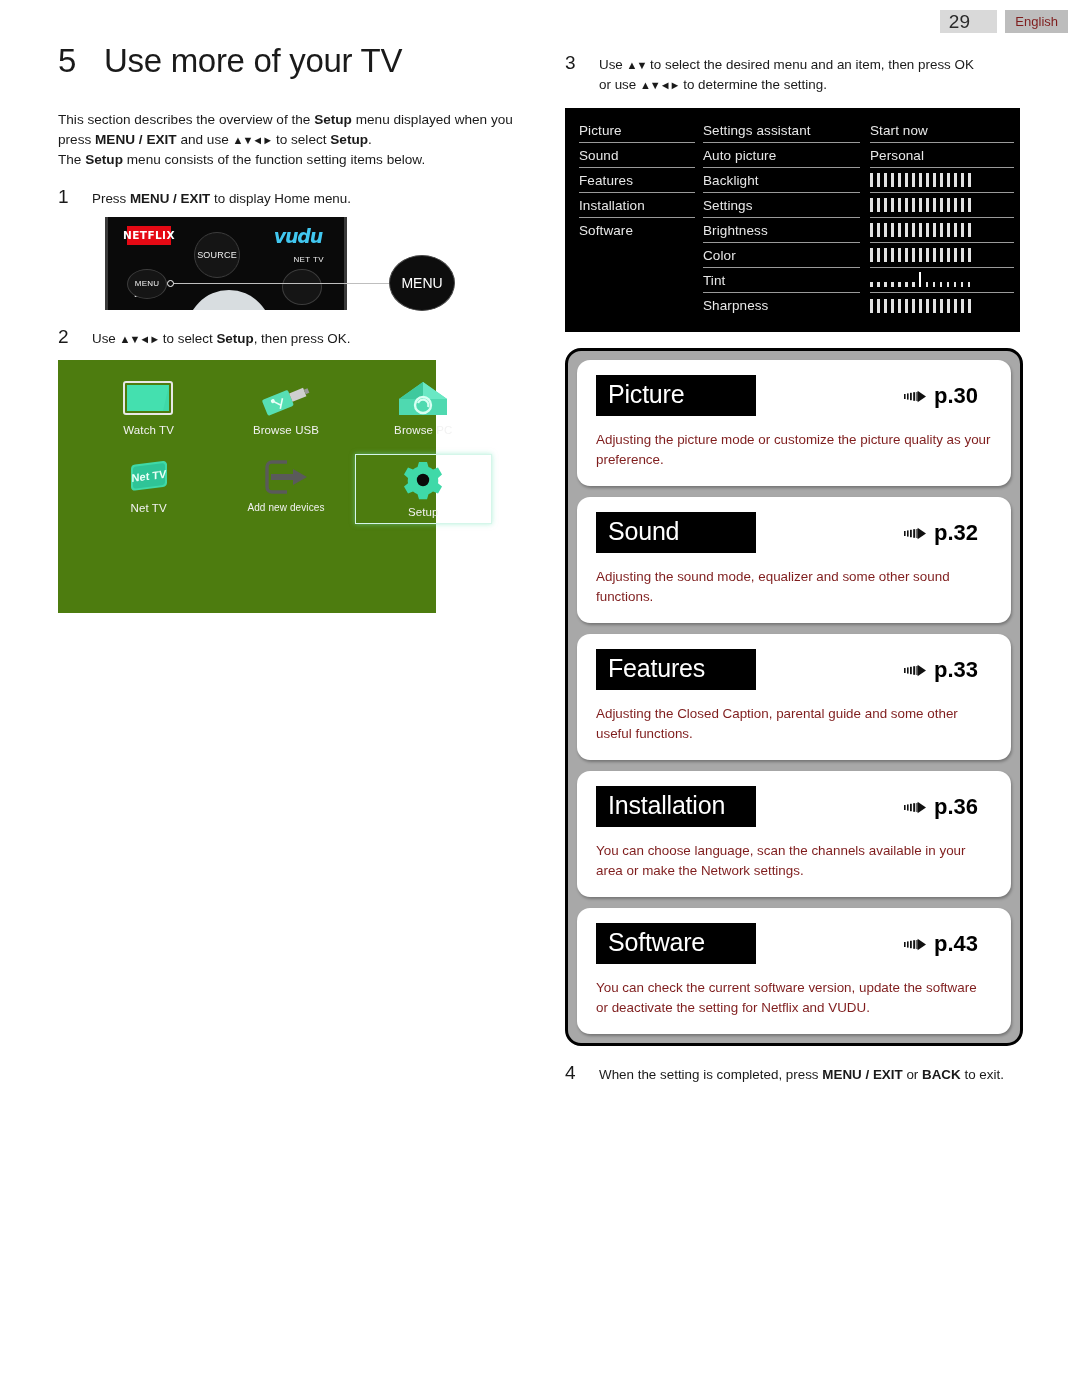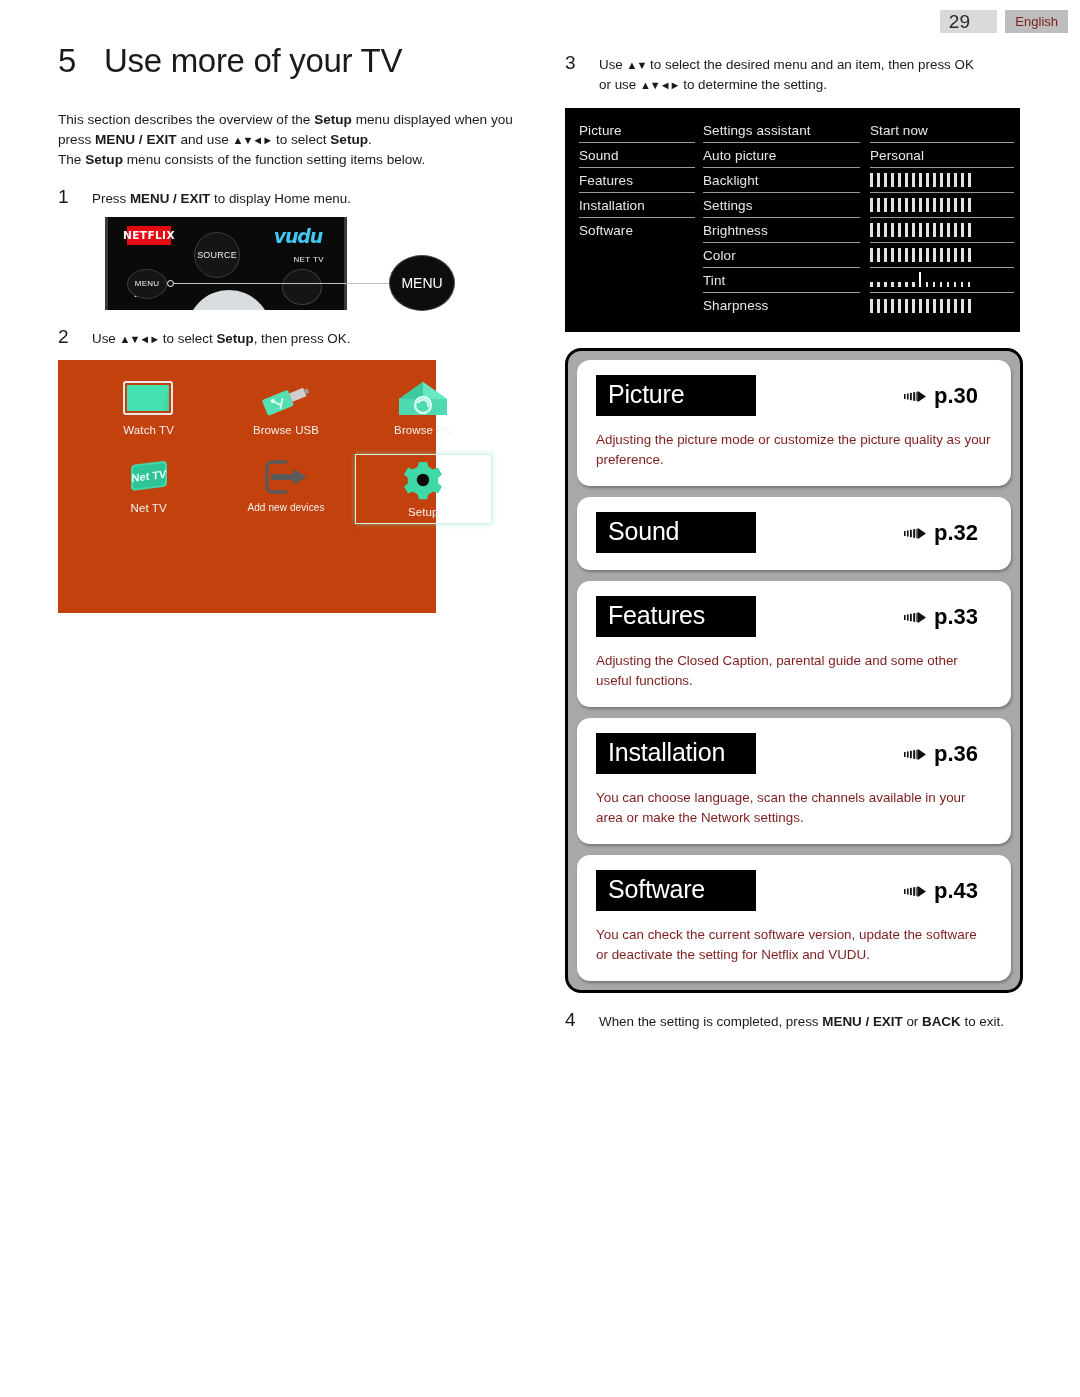--- a/index.html
+++ b/index.html
@@ -182,21 +182,21 @@
     font-size: 14px;
     display: flex; align-items: center; justify-content: center;
     z-index: 3;
   }
 
   
   .home-screen {
     margin-top: 11px;
     width: 378px;
     height: 253px;
-    background: #c2410c;
+    background: #4d7c0f;
     position: relative;
   }
   .home-grid {
     position: absolute;
     left: 22px; top: 16px;
     width: 412px;
     display: grid;
     grid-template-columns: repeat(3, 1fr);
     grid-template-rows: 78px 70px;
     column-gap: 0;
@@ -640,20 +640,21 @@
               <rect x="6" y="2.8" width="1.8" height="7.4"></rect>
                   <rect x="9.2" y="2.2" width="2" height="8.6"></rect>
               <path d="M12.4 2 L12.4 11 L13.6 11 L13.6 2 Z"></path>
                   <path d="M13.6 0.8 L22 6.5 L13.6 12.2 Z"></path>
             </g>
               </svg>
           </span>
           <span>p.32</span>
         </div>
       </div>
+      <div class="card-desc">Adjusting the sound mode, equalizer and some other sound functions.</div>
     </div>
 
     <div class="card">
       <div class="card-head">
         <div class="card-title">Features</div>
         <div class="card-page">
           <span class="motion-arrow">
             <svg width="26" height="13" viewBox="0 0 26 13">
                 <g fill="#111">
               <rect x="0" y="4" width="1.6" height="5"></rect>

